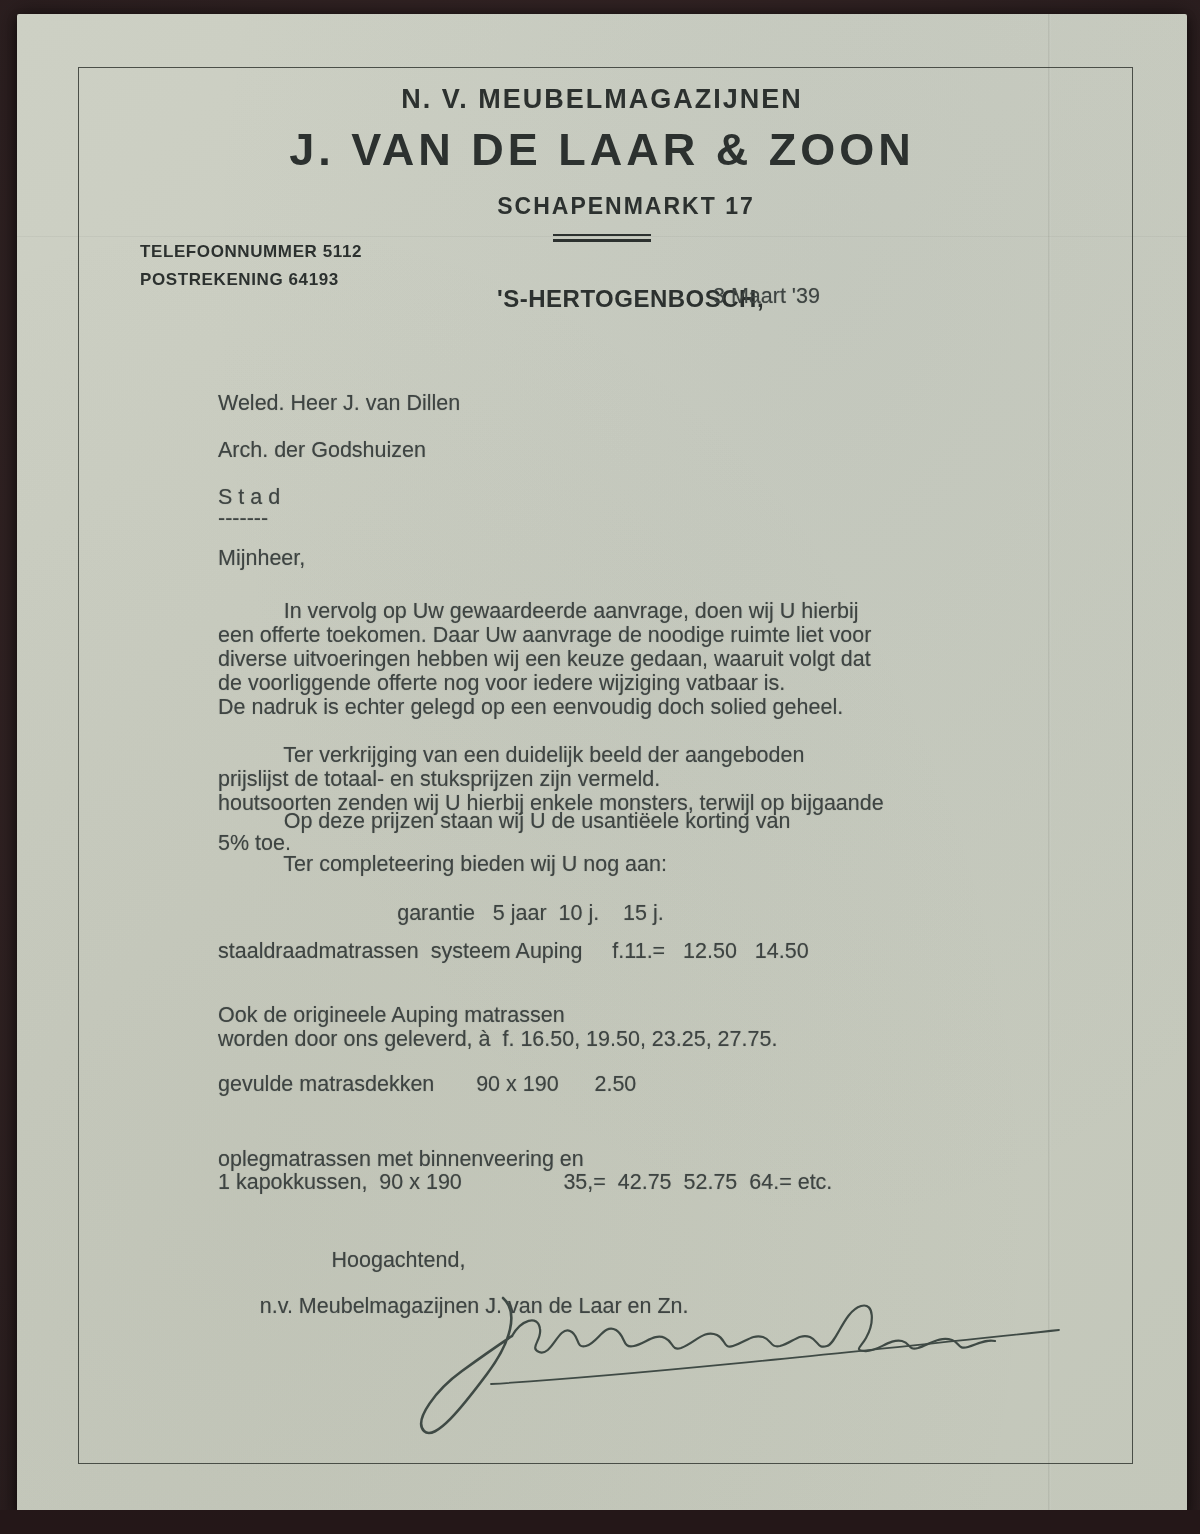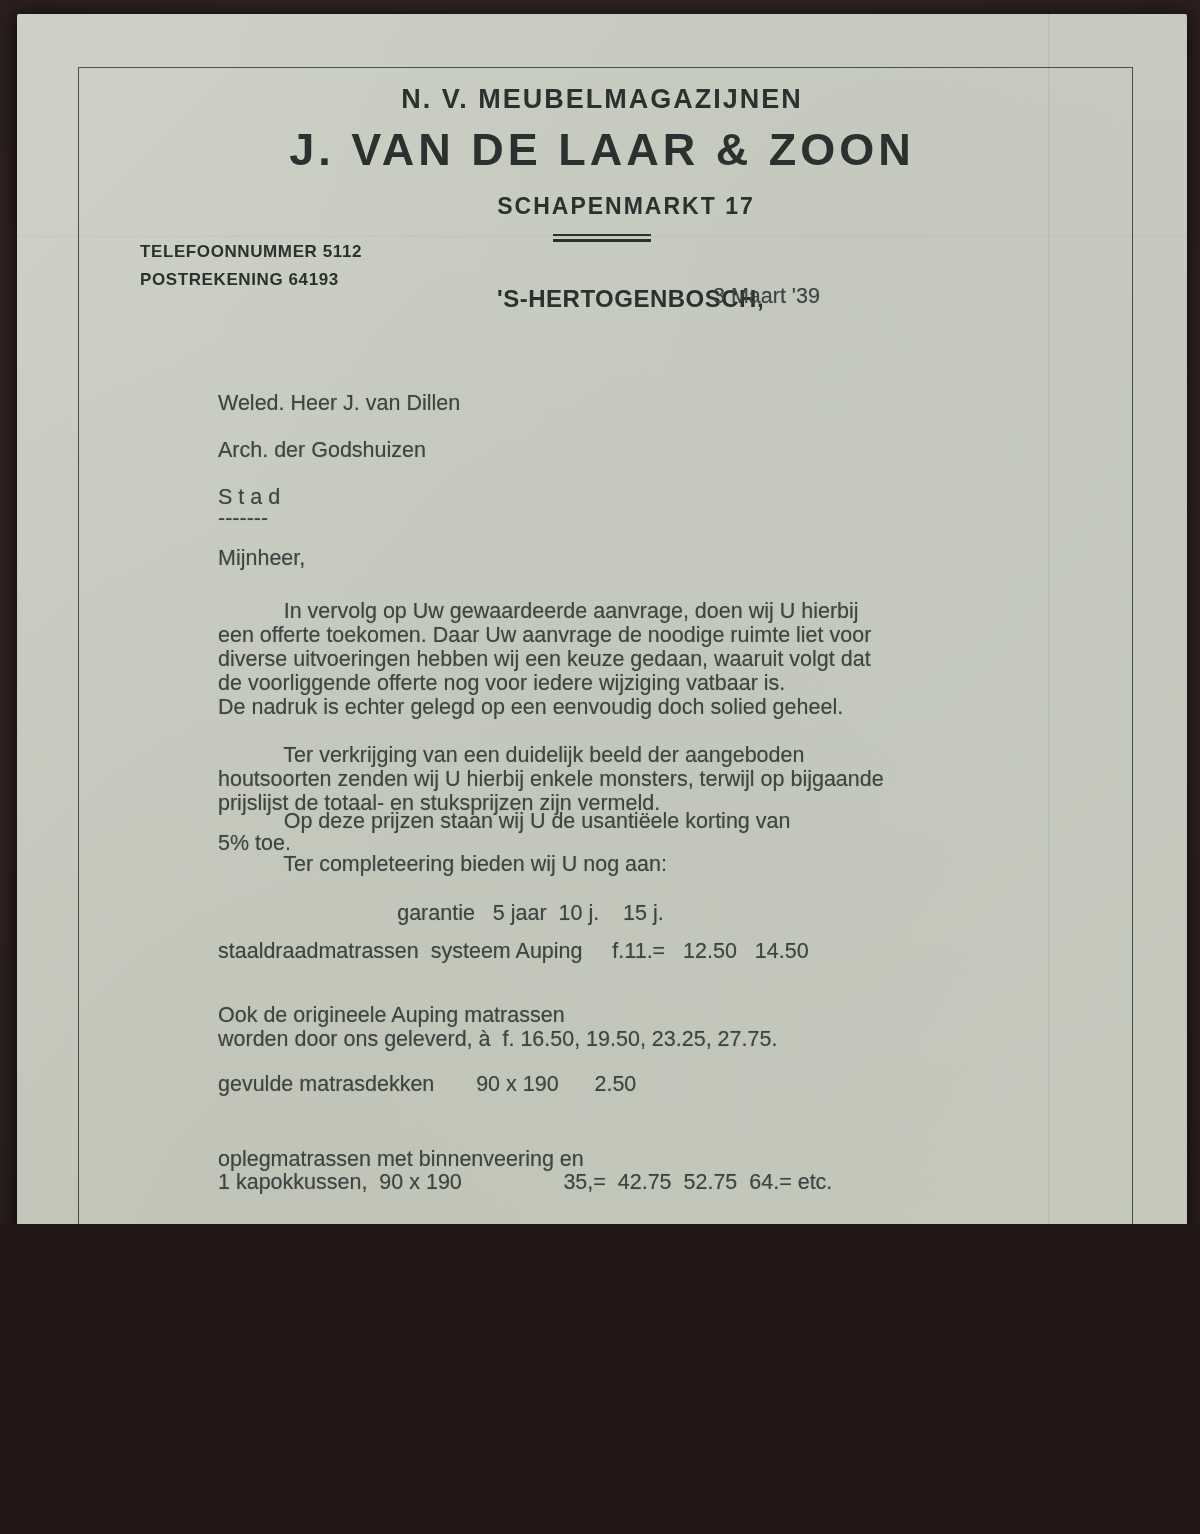--- a/index.html
+++ b/index.html
@@ -1,18 +1,18 @@
 <!DOCTYPE html>
 <html><head>
 <meta charset="utf-8">
 <style>
   html,body{margin:0;padding:0;background:#241718;}
   .page{
     position:relative;
-    width:1200px;height:1224px;
+    width:1200px;height:1510px;
     background:
       radial-gradient(ellipse at 50% 45%, rgba(90,60,58,0.18), rgba(0,0,0,0.25)),
       #372728;
     overflow:hidden;
     font-family:"Liberation Sans", sans-serif;
   }
   .paper{
     position:absolute;left:17px;top:14px;width:1170px;height:1506px;
     background:
       radial-gradient(ellipse at 70% 18%, rgba(120,140,150,0.07), rgba(0,0,0,0) 55%),
@@ -115,21 +115,21 @@
     <div class="typed t-date">3 Maart '39</div>
 
     <div class="typed t-rec1">Weled. Heer J. van Dillen</div>
     <div class="typed t-rec2">Arch. der Godshuizen</div>
     <div class="typed t-rec3">S t a d</div>
     <div class="typed t-rec4">-------</div>
 
     <div class="typed t-salut">Mijnheer,</div>
 
     <div class="typed t-para1"><div class="tline">           In vervolg op Uw gewaardeerde aanvrage, doen wij U hierbij</div><div class="tline">een offerte toekomen. Daar Uw aanvrage de noodige ruimte liet voor</div><div class="tline">diverse uitvoeringen hebben wij een keuze gedaan, waaruit volgt dat</div><div class="tline">de voorliggende offerte nog voor iedere wijziging vatbaar is.</div><div class="tline">De nadruk is echter gelegd op een eenvoudig doch solied geheel.</div></div>
-    <div class="typed t-para2"><div class="tline">           Ter verkrijging van een duidelijk beeld der aangeboden</div><div class="tline">houtsoorten zenden wij U hierbij enkele monsters, terwijl op bijgaande</div><div class="tline">prijslijst de totaal- en stuksprijzen zijn vermeld.</div></div>
+    <div class="typed t-para2"><div class="tline">           Ter verkrijging van een duidelijk beeld der aangeboden</div><div class="tline">prijslijst de totaal- en stuksprijzen zijn vermeld.</div><div class="tline">houtsoorten zenden wij U hierbij enkele monsters, terwijl op bijgaande</div></div>
     <div class="typed t-para3"><div class="tline">           Op deze prijzen staan wij U de usantiëele korting van</div><div class="tline">5% toe.</div><div class="tline">           Ter completeering bieden wij U nog aan:</div></div>
 
     <div class="typed t-garantie">                              garantie   5 jaar  10 j.    15 j.</div>
     <div class="typed t-staaldraad">staaldraadmatrassen  systeem Auping     f.11.=   12.50   14.50</div>
     <div class="typed t-auping"><div class="tline">Ook de origineele Auping matrassen</div><div class="tline">worden door ons geleverd, à  f. 16.50, 19.50, 23.25, 27.75.</div></div>
     <div class="typed t-gevulde">gevulde matrasdekken       90 x 190      2.50</div>
     <div class="typed t-opleg"><div class="tline">oplegmatrassen met binnenveering en</div><div class="tline">1 kapokkussen,  90 x 190                 35,=  42.75  52.75  64.= etc.</div></div>
 
     <div class="typed t-closing"></div>
     <div class="typed t-hoogachtend">                   Hoogachtend,</div>

